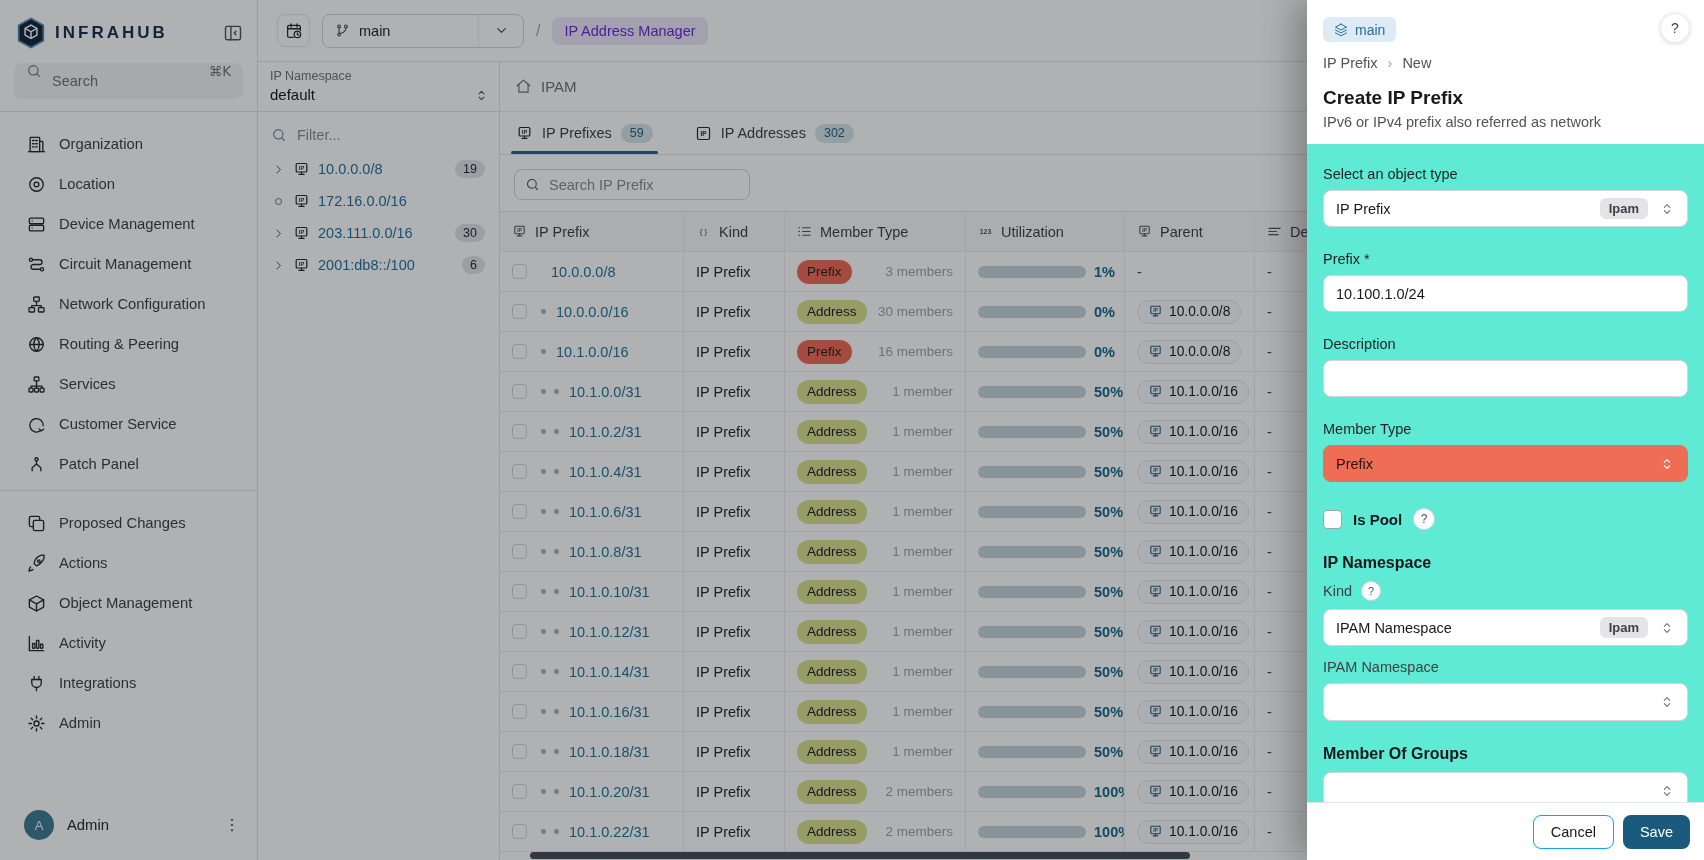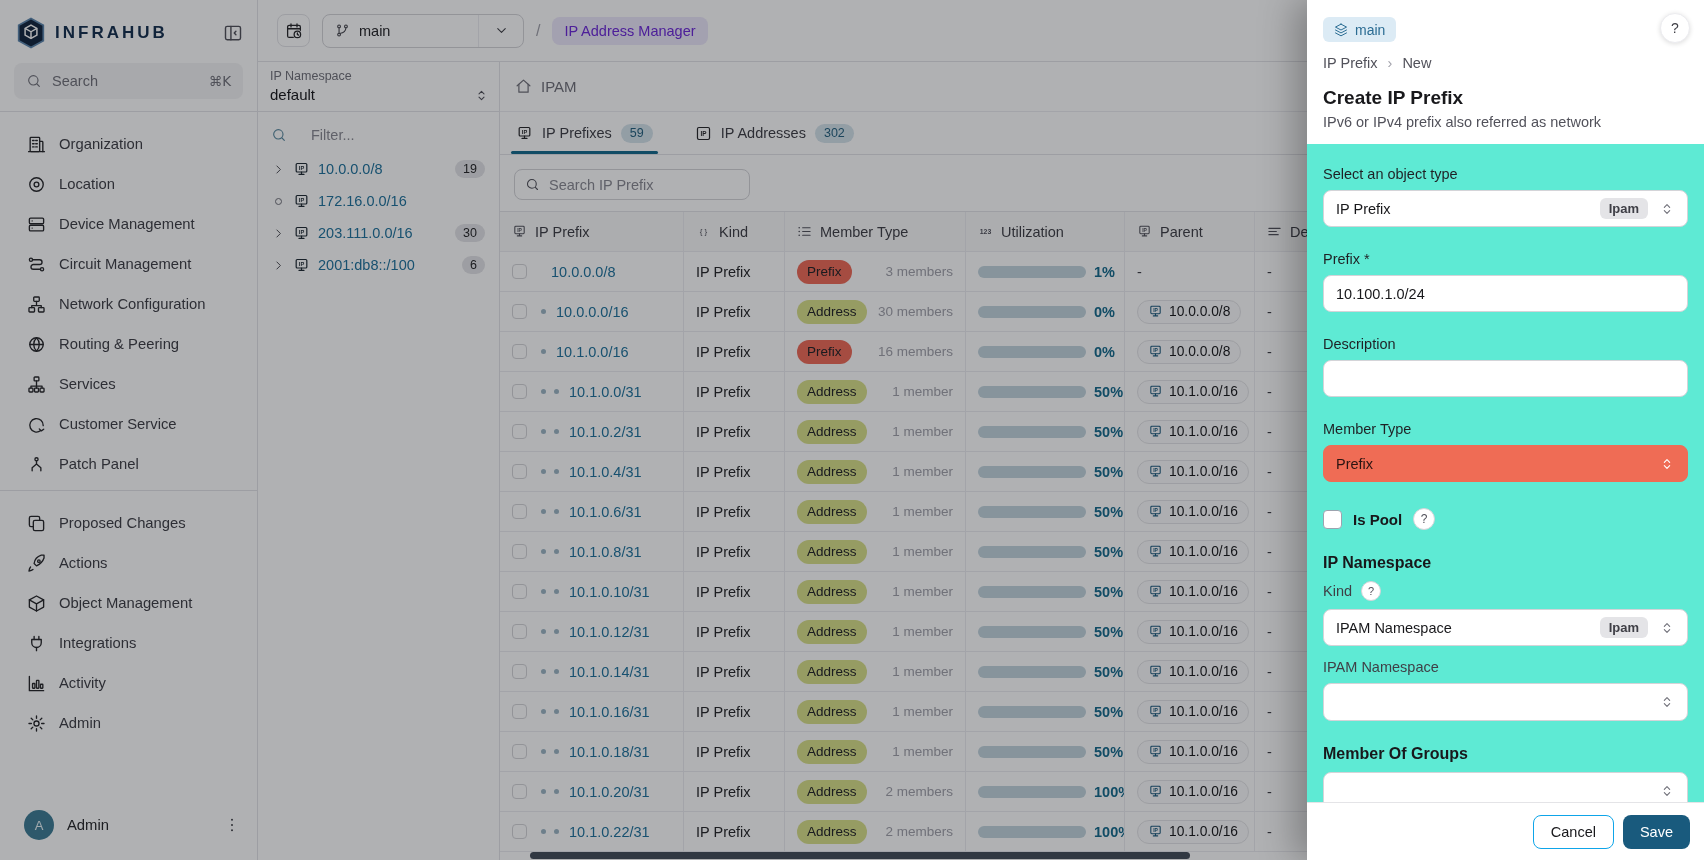--- a/index.html
+++ b/index.html
@@ -8,21 +8,21 @@
   .stage{position:relative;width:1704px;height:860px;overflow:hidden;background:#fff}
   .icon{display:inline-flex;flex:none}
   .icon svg{width:100%;height:100%;display:block}
 
   
   .sidebar{position:absolute;left:0;top:0;width:258px;height:860px;background:#fff;border-right:1px solid #e4e4e7;display:flex;flex-direction:column}
   .side-logo{display:flex;align-items:center;gap:9px;padding:17px 14px 8px 16px}
   .logo-hex{width:30px;height:32px}
   .logo-text{font-weight:700;letter-spacing:3px;color:var(--navy,#16304f);font-size:17px}
   .collapse-btn{margin-left:auto;width:20px;height:20px;color:#52525b;cursor:pointer}
-  .side-search{margin:6px 14px 12px;height:36px;background:#f4f4f5;border-radius:8px;display:flex;align-items:center;gap:10px;padding:0 12px;color:#71717a}
+  .side-search{margin:6px 14px 12px;height:36px;background:#f4f4f5;border-radius:8px;display:flex;gap:10px;padding:0 12px;color:#71717a}
   .side-search .icon{width:16px;height:16px}
   .side-search input{border:none;background:transparent;outline:none;flex:1;font:inherit;color:#52525b;min-width:0}
   .side-search input::placeholder{color:#71717a}
   .search-kbd{font-family:"DejaVu Sans",sans-serif;font-size:13.5px;color:#71717a}
   .side-div{border-top:1px solid #e4e4e7;margin:0 0 6px}
   .nav{padding:6px 0}
   .nav-item{display:flex;align-items:center;gap:13px;height:40px;padding:0 16px 0 27px;color:#3f3f46;font-size:14.8px;cursor:pointer}
   .nav-item .icon{width:19px;height:19px;color:#27272a}
   .side-user{margin-top:auto;display:flex;align-items:center;gap:13px;padding:14px 16px 20px 24px}
   .avatar{width:30px;height:30px;border-radius:50%;background:#3e7d95;color:#eaf4f8;display:flex;align-items:center;justify-content:center;font-size:13px;flex:none}
@@ -41,21 +41,21 @@
   .branch-caret .icon{width:15px;height:15px}
   .slash-sep{color:#a1a1aa;font-size:16px}
   .crumb-pill{background:var(--purple_bg,#ece7fb);color:var(--purple_text,#6d28d9);padding:6px 12px;border-radius:8px;cursor:pointer}
 
   
   .tree-panel{position:absolute;left:0;top:62px;width:242px;bottom:0;border-right:1px solid #e4e4e7;background:#fff}
   .ns-block{position:relative;height:50px;padding:7px 12px 0;border-bottom:1px solid #e4e4e7;cursor:pointer}
   .ns-label{font-size:12.5px;color:#71717a}
   .ns-value{font-size:15px;color:#18181b;margin-top:3px}
   .ns-caret{position:absolute;right:10px;top:26px;width:15px;height:15px;color:#52525b}
-  .filter-row{display:flex;align-items:center;gap:24px;padding:15px 13px 6px;color:#8a8a93}
+  .filter-row{display:flex;align-items:center;gap:10px;padding:15px 13px 6px;color:#8a8a93}
   .filter-row .icon{width:16px;height:16px;color:#5b8aa0}
   .filter-row input{border:none;outline:none;background:transparent;font:inherit;color:#52525b;flex:1;min-width:0}
   .filter-row input::placeholder{color:#8a8a93}
   .tree{padding:4px 8px}
   .tree-item{display:flex;align-items:center;gap:8px;height:32px;padding:0 6px;cursor:pointer}
   .tw-exp{width:13px;height:13px;color:#3f3f46;flex:none}
   .leaf-circle{width:7px;height:7px;border:1.4px solid #71717a;border-radius:50%;margin:0 3px;flex:none}
   .tree-item .dev{width:17px;height:17px;color:#1f2a33}
   .tree-link{color:var(--link,#1f729c)}
   .tree-count{margin-left:auto;background:#e4e4e7;color:#27272a;font-size:12.5px;border-radius:10px;padding:2px 8px}
@@ -302,38 +302,38 @@
               <path d="M21 7.5v9L12 21.5l-9-5v-9L12 2.5l9 5Z"></path>
               <path d="m3 7.5 9 5 9-5M12 12.5v9"></path>
             </svg>
           </span>
           <span>Object Management</span>
         </div>
 
         <div class="nav-item">
           <span class="icon">
             <svg viewBox="0 0 24 24" fill="none" stroke="currentColor" stroke-width="1.7" stroke-linecap="round" stroke-linejoin="round">
-              <path d="M15 3v4M9 3v4"></path>
-              <path d="M6 7h12v4a6 6 0 0 1-12 0V7Z"></path>
-              <path d="M12 17v4"></path>
-            </svg>
-          </span>
-          <span>Integrations</span>
-        </div>
-
-        <div class="nav-item">
-          <span class="icon">
-            <svg viewBox="0 0 24 24" fill="none" stroke="currentColor" stroke-width="1.7" stroke-linecap="round" stroke-linejoin="round">
               <path d="M3 3v18h18"></path>
               <rect x="7" y="12" width="3" height="6" rx=".5"></rect>
               <rect x="12" y="8" width="3" height="10" rx=".5"></rect>
               <rect x="17" y="13" width="3" height="5" rx=".5"></rect>
             </svg>
           </span>
           <span>Activity</span>
+        </div>
+
+        <div class="nav-item">
+          <span class="icon">
+            <svg viewBox="0 0 24 24" fill="none" stroke="currentColor" stroke-width="1.7" stroke-linecap="round" stroke-linejoin="round">
+              <path d="M15 3v4M9 3v4"></path>
+              <path d="M6 7h12v4a6 6 0 0 1-12 0V7Z"></path>
+              <path d="M12 17v4"></path>
+            </svg>
+          </span>
+          <span>Integrations</span>
         </div>
 
         <div class="nav-item">
           <span class="icon">
             <svg viewBox="0 0 24 24" fill="none" stroke="currentColor" stroke-width="1.7" stroke-linecap="round" stroke-linejoin="round">
               <circle cx="12" cy="12" r="3.2"></circle>
               <path d="M12 2.5v3M12 18.5v3M2.5 12h3M18.5 12h3M5.3 5.3l2.1 2.1M16.6 16.6l2.1 2.1M18.7 5.3l-2.1 2.1M7.4 16.6l-2.1 2.1"></path>
             </svg>
           </span>
           <span>Admin</span>

